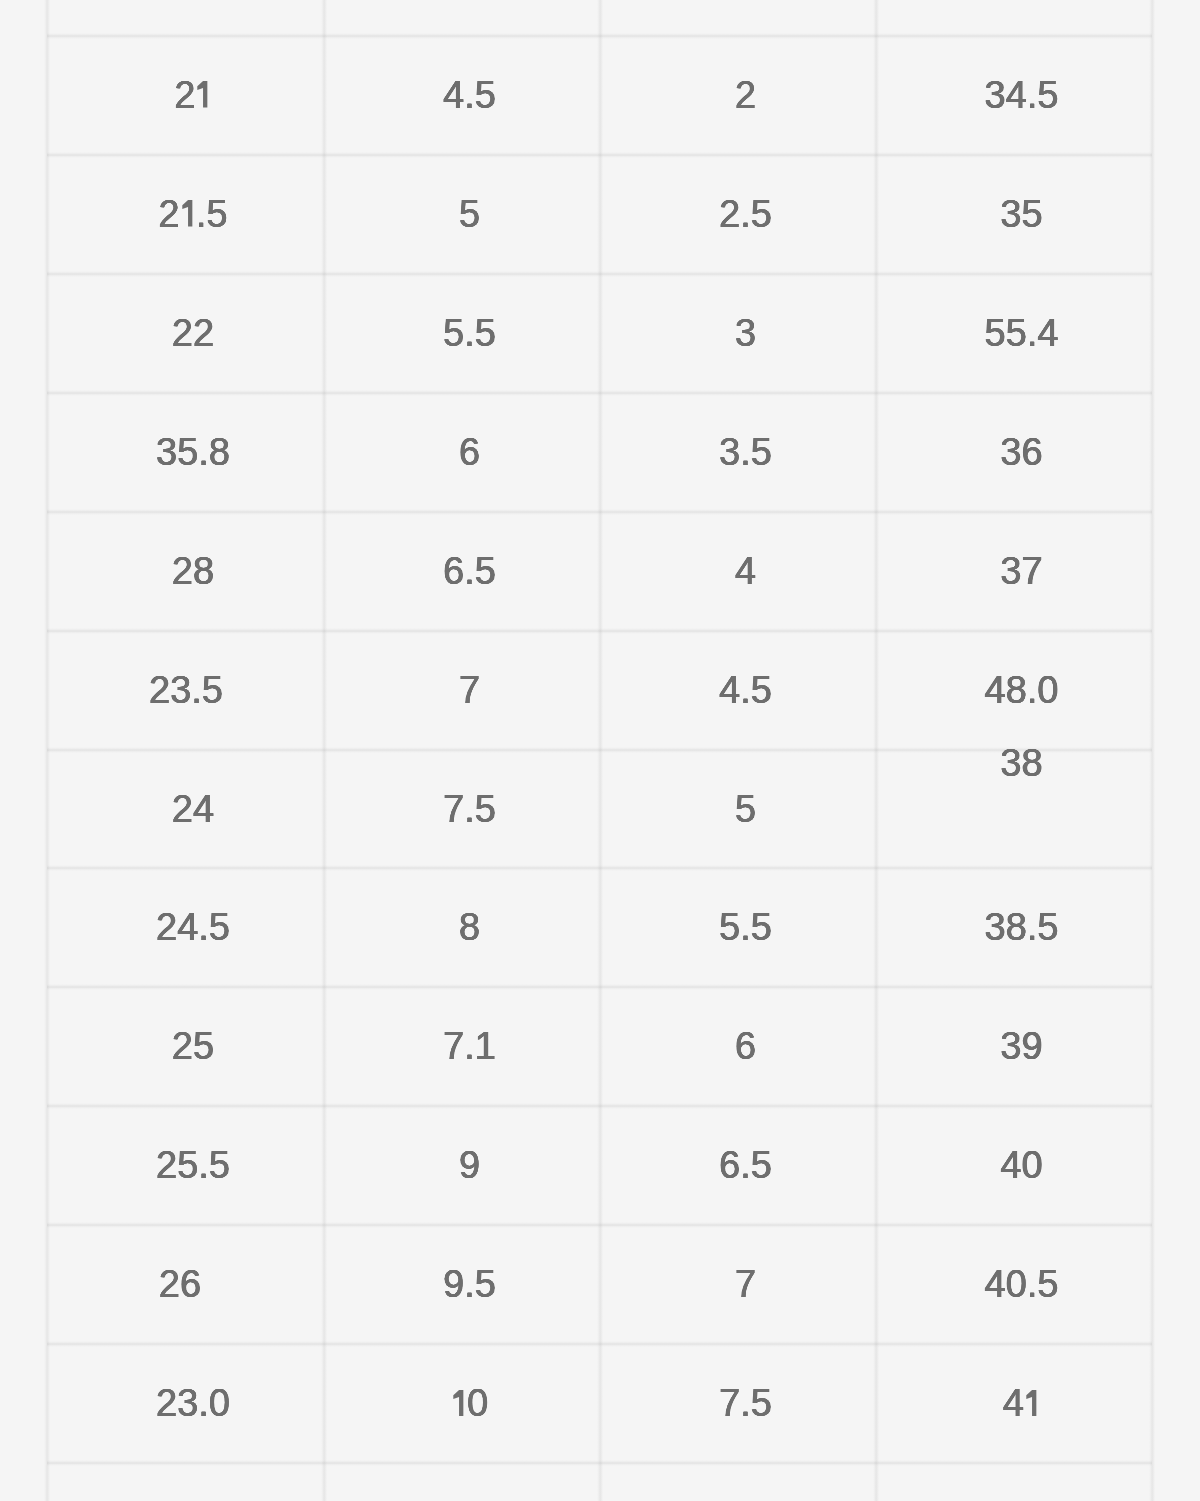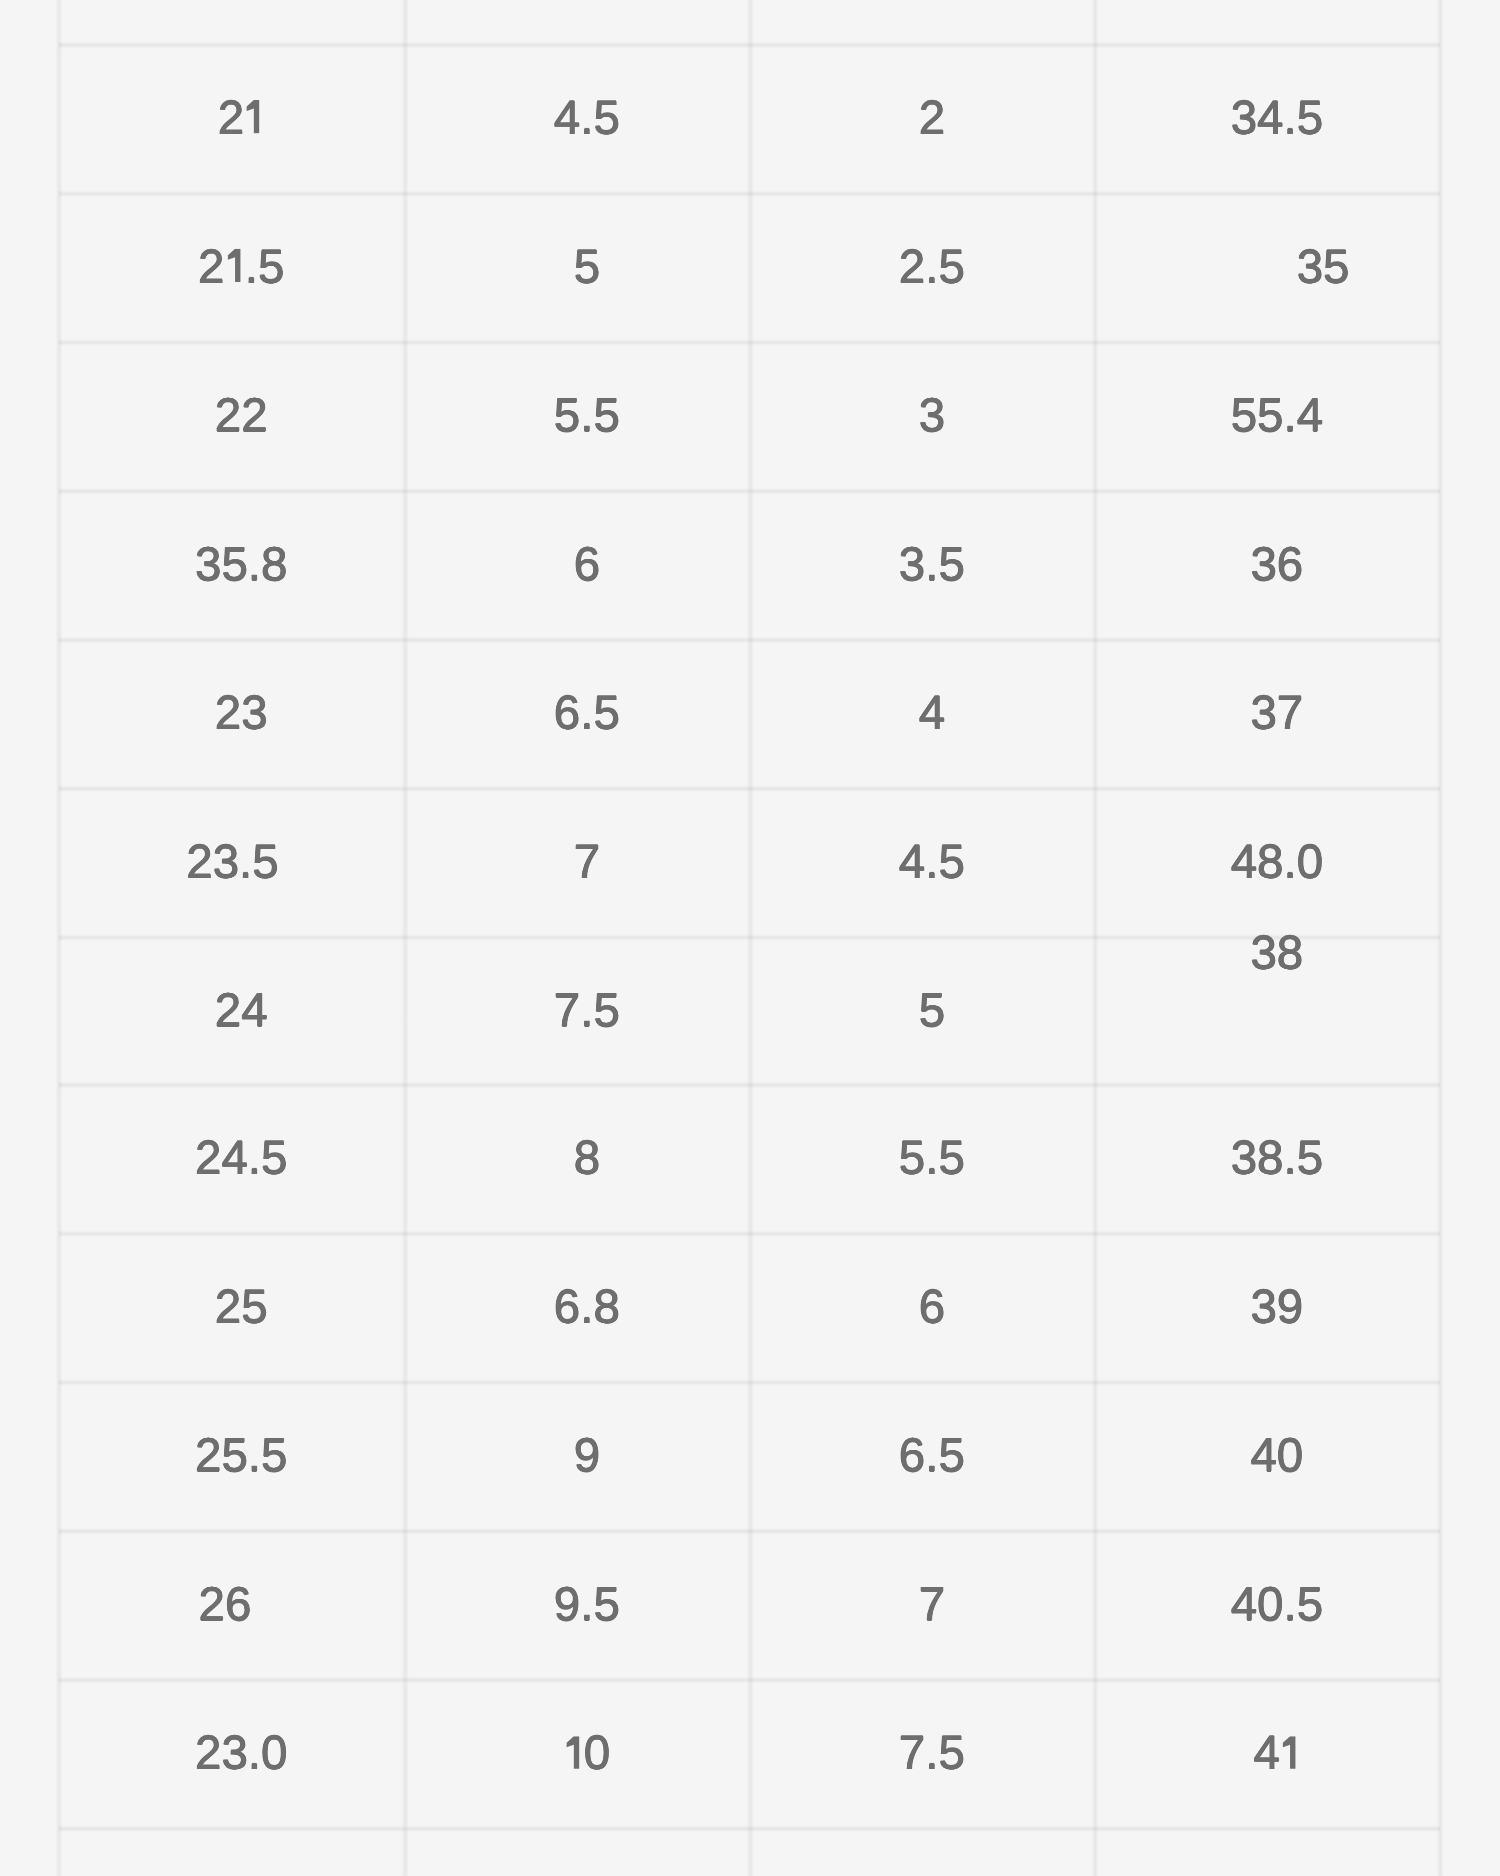--- a/index.html
+++ b/index.html
@@ -73,36 +73,36 @@
       <div class="cell" style="left:292px;top:119.93px;width:261px">4.5</div>
       <div class="cell" style="left:568px;top:119.93px;width:261px">2</div>
       <div class="cell" style="left:844px;top:119.93px;width:261px">34.5</div>
     </div>
     <div class="row">
       <div class="cell" style="left:15px;top:238.86px;width:262px">2<span class="one"><svg viewBox="0 0 16.3 26.6" preserveAspectRatio="none">
               <path fill="#6e6e6e" d="M12.35 0 L12.35 26.6 L8.05 26.6 L8.05 6.9 L2.3 8.9 L2.3 5.2 L8.05 0 Z"></path>
             </svg></span>.5</div>
       <div class="cell" style="left:292px;top:238.86px;width:261px">5</div>
       <div class="cell" style="left:568px;top:238.86px;width:261px">2.5</div>
-      <div class="cell" style="left:881px;top:238.86px;width:261px">35</div>
+      <div class="cell" style="left:844px;top:238.86px;width:261px">35</div>
     </div>
     <div class="row">
       <div class="cell" style="left:15px;top:357.79px;width:262px">22</div>
       <div class="cell" style="left:292px;top:357.79px;width:261px">5.5</div>
       <div class="cell" style="left:568px;top:357.79px;width:261px">3</div>
       <div class="cell" style="left:844px;top:357.79px;width:261px">55.4</div>
     </div>
     <div class="row">
       <div class="cell" style="left:15px;top:476.72px;width:262px">35.8</div>
       <div class="cell" style="left:292px;top:476.72px;width:261px">6</div>
       <div class="cell" style="left:568px;top:476.72px;width:261px">3.5</div>
       <div class="cell" style="left:844px;top:476.72px;width:261px">36</div>
     </div>
     <div class="row">
-      <div class="cell" style="left:15px;top:595.65px;width:262px">23</div>
+      <div class="cell" style="left:15px;top:595.65px;width:262px">28</div>
       <div class="cell" style="left:292px;top:595.65px;width:261px">6.5</div>
       <div class="cell" style="left:568px;top:595.65px;width:261px">4</div>
       <div class="cell" style="left:844px;top:595.65px;width:261px">37</div>
     </div>
     <div class="row">
       <div class="cell" style="left:8px;top:714.58px;width:262px">23.5</div>
       <div class="cell" style="left:292px;top:714.58px;width:261px">7</div>
       <div class="cell" style="left:568px;top:714.58px;width:261px">4.5</div>
       <div class="cell" style="left:844px;top:714.58px;width:261px">48.0</div>
     </div>
@@ -113,21 +113,21 @@
       <div class="cell" style="left:844px;top:788px;width:261px">38</div>
     </div>
     <div class="row">
       <div class="cell" style="left:15px;top:952.44px;width:262px">24.5</div>
       <div class="cell" style="left:292px;top:952.44px;width:261px">8</div>
       <div class="cell" style="left:568px;top:952.44px;width:261px">5.5</div>
       <div class="cell" style="left:844px;top:952.44px;width:261px">38.5</div>
     </div>
     <div class="row">
       <div class="cell" style="left:15px;top:1071.37px;width:262px">25</div>
-      <div class="cell" style="left:292px;top:1071.37px;width:261px">6.8</div>
+      <div class="cell" style="left:292px;top:1071.37px;width:261px">7.1</div>
       <div class="cell" style="left:568px;top:1071.37px;width:261px">6</div>
       <div class="cell" style="left:844px;top:1071.37px;width:261px">39</div>
     </div>
     <div class="row">
       <div class="cell" style="left:15px;top:1190.3px;width:262px">25.5</div>
       <div class="cell" style="left:292px;top:1190.3px;width:261px">9</div>
       <div class="cell" style="left:568px;top:1190.3px;width:261px">6.5</div>
       <div class="cell" style="left:844px;top:1190.3px;width:261px">40</div>
     </div>
     <div class="row">

